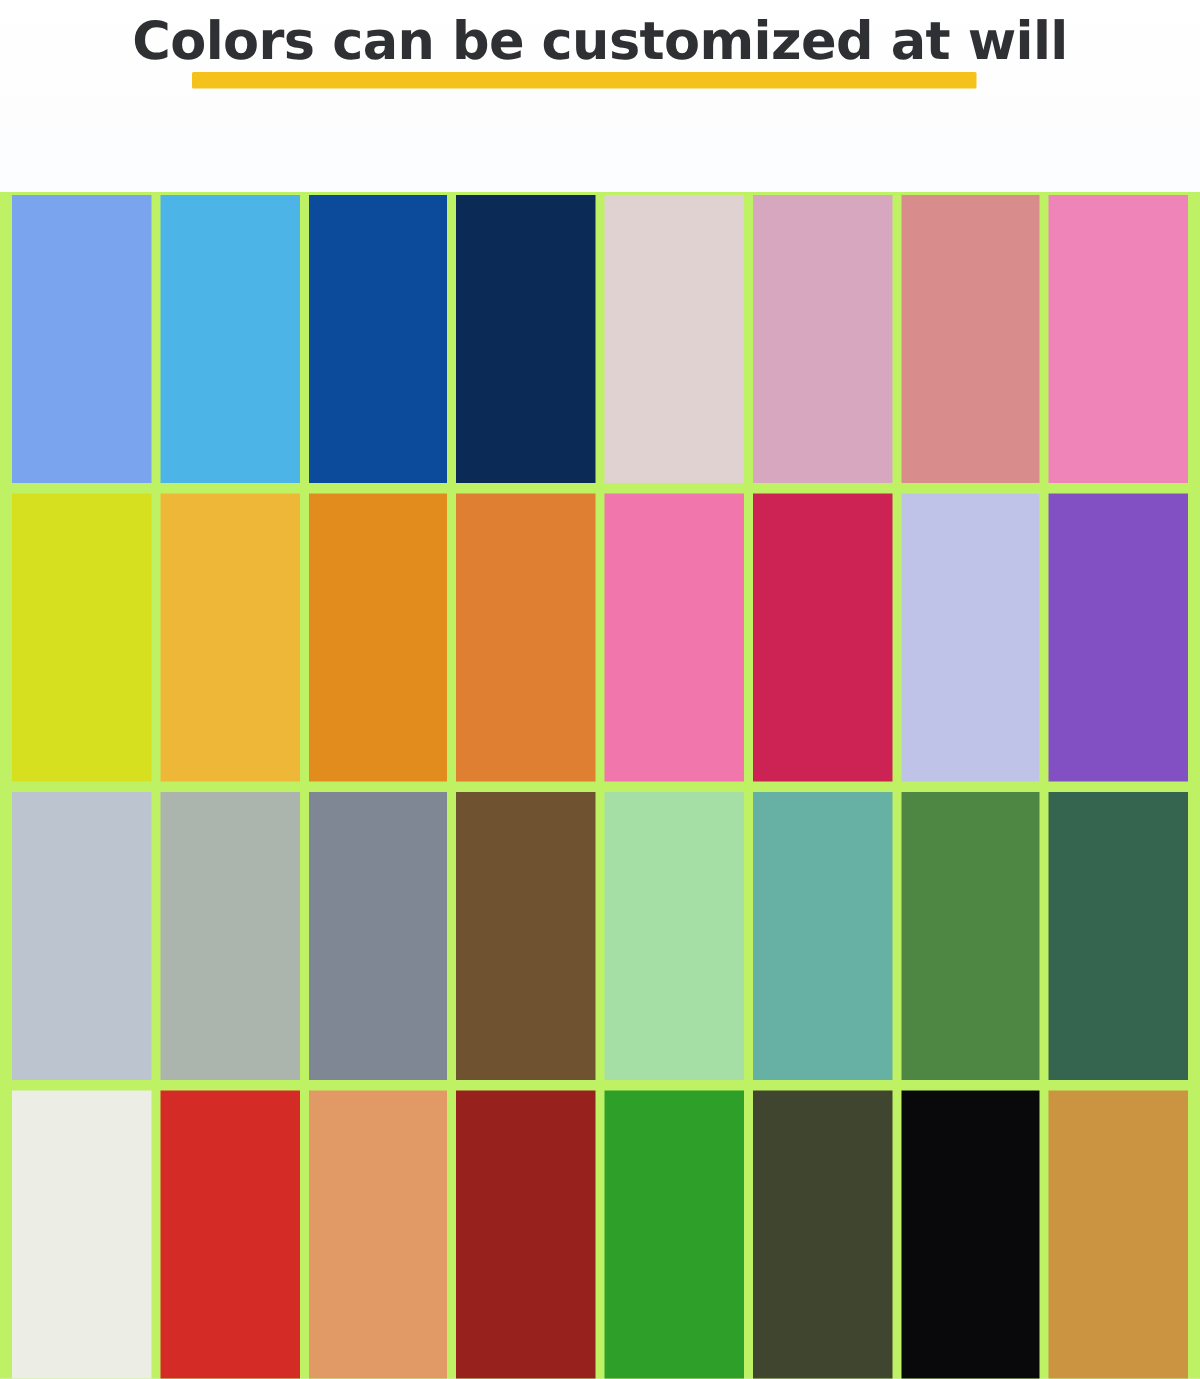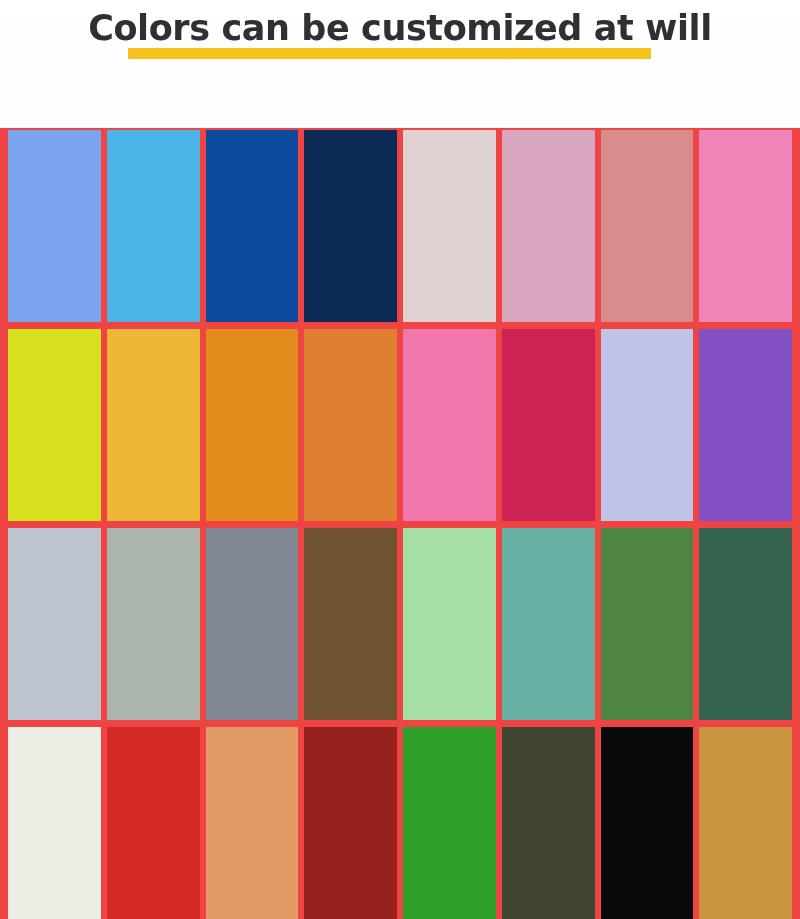--- a/index.html
+++ b/index.html
@@ -76,21 +76,21 @@
   .swatch {
     width: 100%;
     height: 100%;
     display: block;
     box-sizing: border-box;
   }
 </style>
 </head>
 <body>
 
-<div class="page" style="background: #ef4444;">
+<div class="page" style="background: #bef264;">
 
   <div class="header">
     <div class="title-wrap">
       <div class="title" style="color: rgb(47, 48, 51);">Colors can be customized at will</div>
     </div>
     <div class="title-underline" style="background: rgb(245, 194, 27);"></div>
   </div>
 
   <div class="grid" id="swatch-grid">
       <div class="swatch" style="background-color: rgb(122, 164, 238);"></div>

